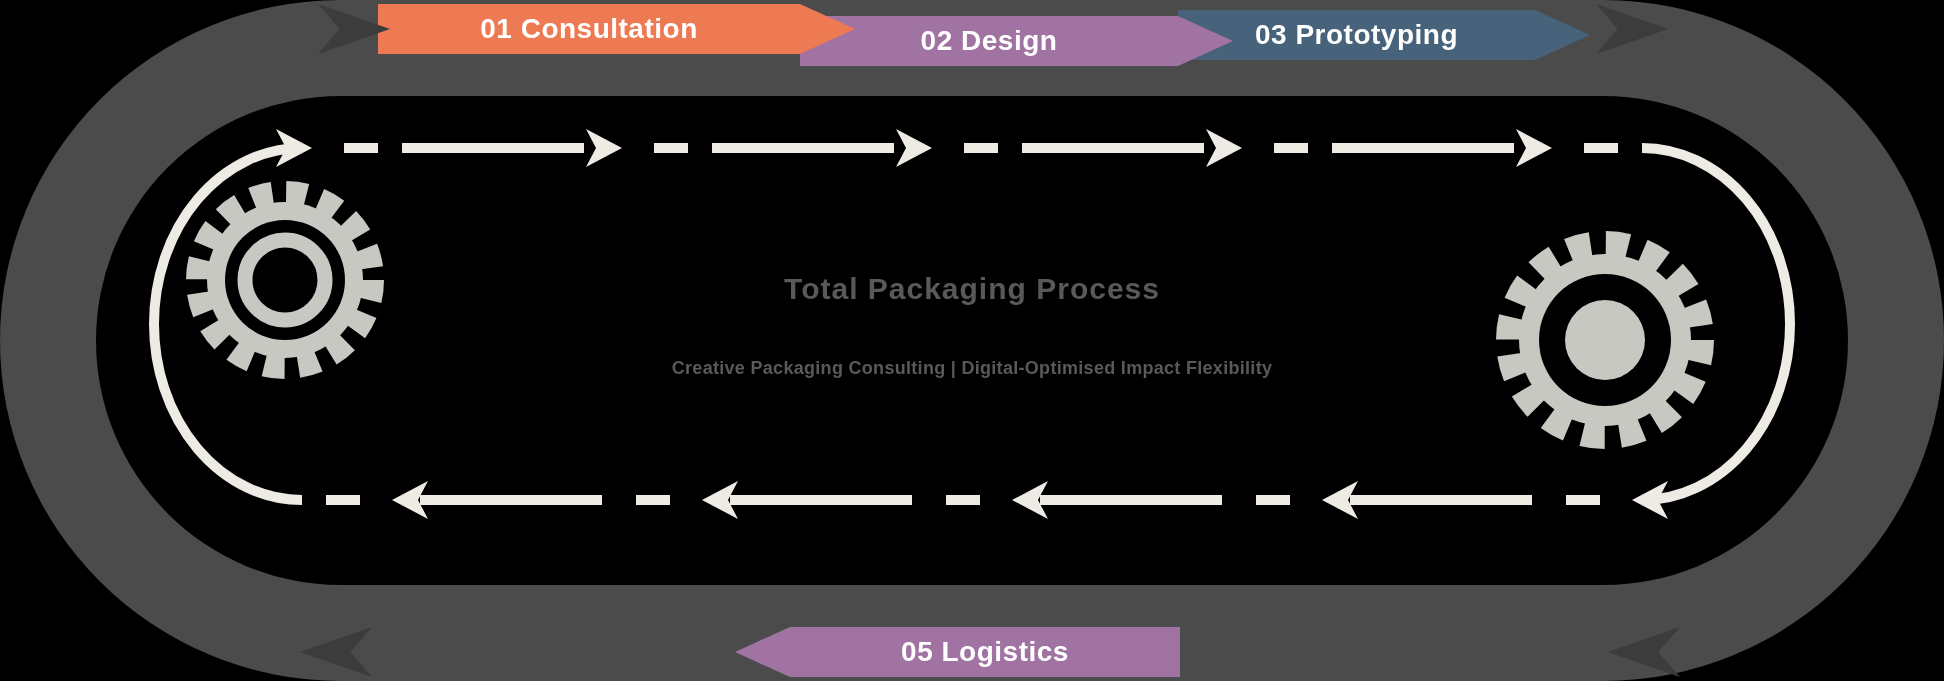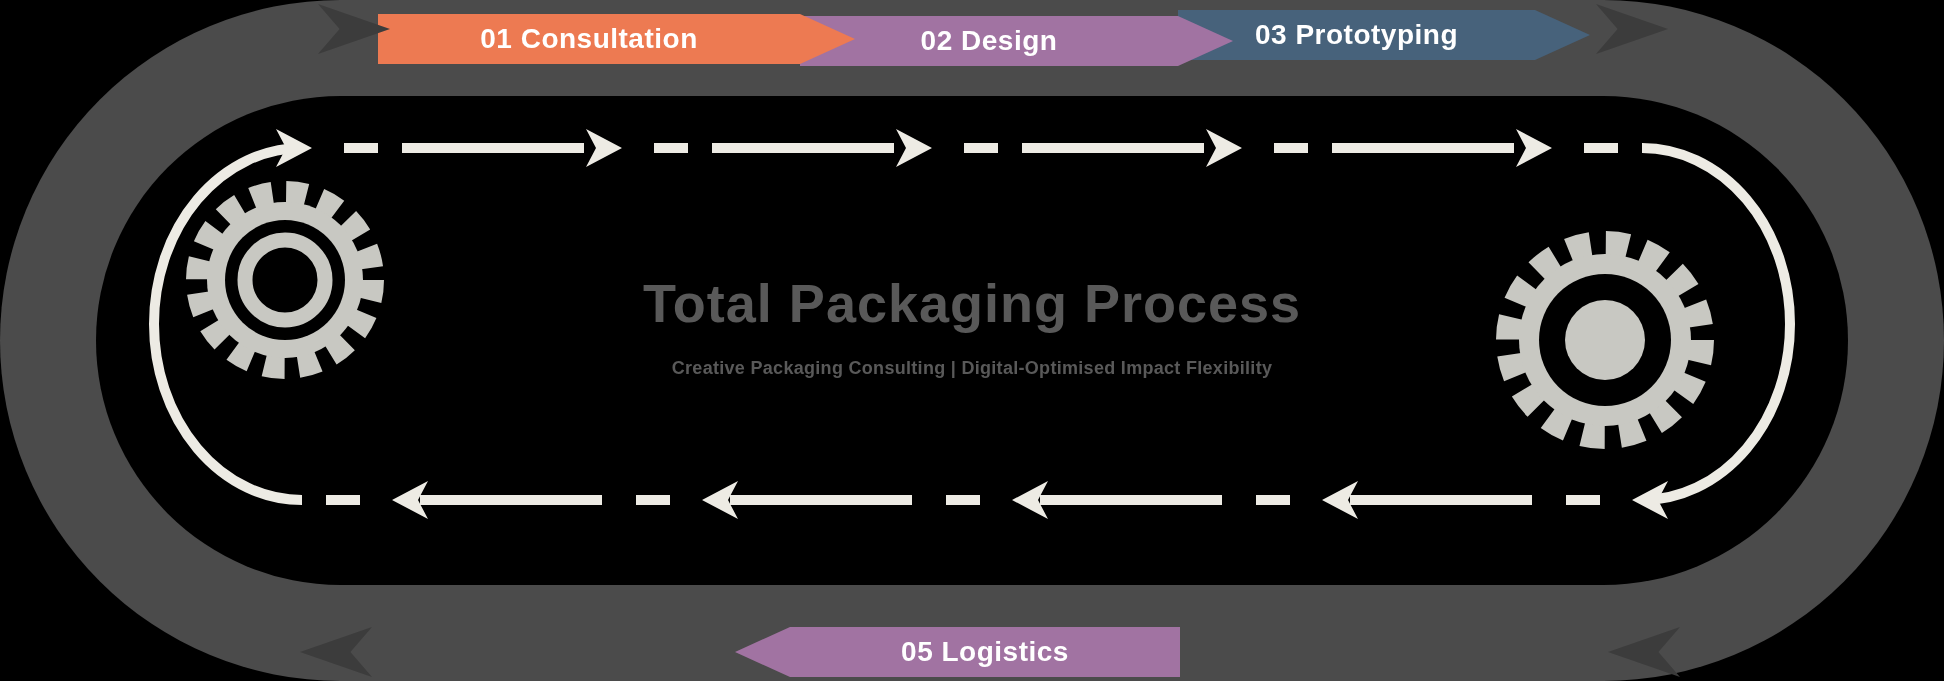--- a/index.html
+++ b/index.html
@@ -53,21 +53,21 @@
   #chev-bl{left:300px;top:627px;z-index:2;}
 
   .inner-art{position:absolute;left:0;top:0;z-index:1;}
 
   .center-text{
     position:absolute;left:0;right:0;top:0;z-index:2;
     text-align:center;pointer-events:none;
   }
   .diagram-title{
     position:absolute;left:0;right:0;top:272px;
-    font-size:54px;font-weight:700;letter-spacing:1px;
+    font-size:30px;font-weight:700;letter-spacing:1px;
   }
   .diagram-subtitle{
     position:absolute;left:0;right:0;top:358px;
     font-size:18px;font-weight:700;letter-spacing:.3px;
   }
 </style>
 </head>
 <body>
 
 <div class="stage">
@@ -147,21 +147,21 @@
   <div class="center-text">
     <div class="diagram-title" style="color: rgb(89, 89, 89);">Total Packaging Process</div>
     <div class="diagram-subtitle" style="color: rgb(89, 89, 89);">Creative Packaging Consulting | Digital-Optimised Impact Flexibility</div>
   </div>
 
   <div class="chev right" id="chev-tl" style="background: rgb(60, 60, 60);"></div>
   <div class="chev right" id="chev-tr" style="background: rgb(60, 60, 60);"></div>
   <div class="chev left" id="chev-br" style="background: rgb(60, 60, 60);"></div>
   <div class="chev left" id="chev-bl" style="background: rgb(60, 60, 60);"></div>
 
-  <div class="banner right" id="b1" style="background: rgb(237, 122, 82); margin-top: 10px;">
+  <div class="banner right" id="b1" style="background: rgb(237, 122, 82);">
     <span>01 Consultation</span>
   </div>
   <div class="banner right" id="b2" style="background: rgb(161, 115, 162);">
     <span>02 Design</span>
   </div>
   <div class="banner right" id="b3" style="background: rgb(71, 98, 123);">
     <span>03 Prototyping</span>
   </div>
 
   <div class="banner left" id="b5" style="background: rgb(161, 115, 162);">

